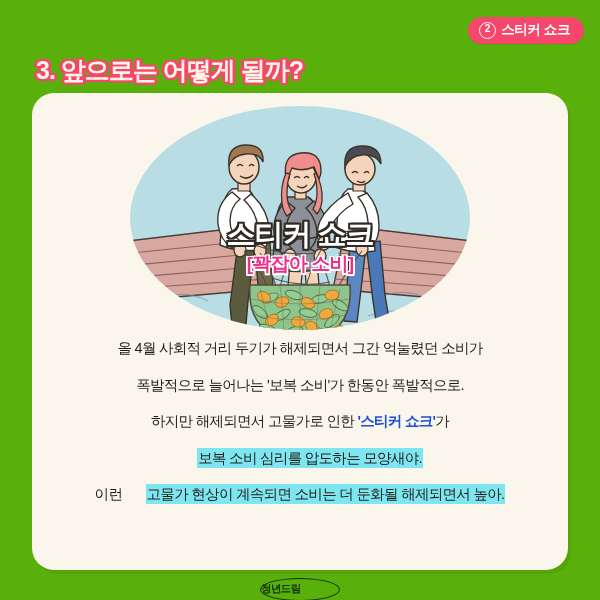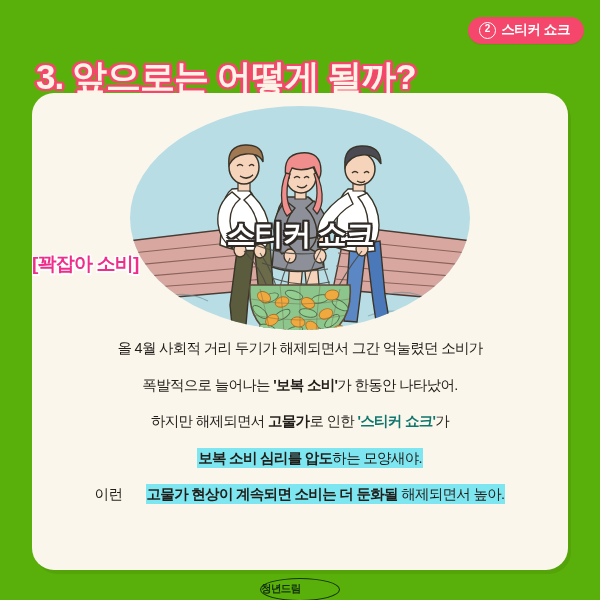--- a/index.html
+++ b/index.html
@@ -53,21 +53,21 @@
     font-weight: bold;
     letter-spacing: -0.4px;
     white-space: nowrap;
   }
 
   
   .headline {
     position: absolute;
     left: 36px;
     top: 54px;
-    font-size: 35px;
+    font-size: 25px;
     font-weight: bold;
     letter-spacing: -1px;
     color: #fdf3e7;
     text-shadow:
       -2px -2px 0 #f4476b,  2px -2px 0 #f4476b,
       -2px  2px 0 #f4476b,  2px  2px 0 #f4476b,
       -2px  0   0 #f4476b,  2px  0   0 #f4476b,
        0   -2px 0 #f4476b,  0    2px 0 #f4476b,
       -3px  0   0 #f4476b,  3px  0   0 #f4476b;
     white-space: nowrap;
@@ -110,21 +110,21 @@
       -2px -2px 0 #2f2a26,  2px -2px 0 #2f2a26,
       -2px  2px 0 #2f2a26,  2px  2px 0 #2f2a26,
       -2px  0   0 #2f2a26,  2px  0   0 #2f2a26,
        0   -2px 0 #2f2a26,  0    2px 0 #2f2a26;
   }
   .net-sub {
     position: absolute;
     left: 0;
     right: 0;
     top: 158px;
-    text-align: left;
+    text-align: center;
     font-size: 19px;
     font-weight: bold;
     letter-spacing: -0.8px;
     color: #ef2d8a;
     text-shadow:
       -1.5px -1.5px 0 #ffffff,  1.5px -1.5px 0 #ffffff,
       -1.5px  1.5px 0 #ffffff,  1.5px  1.5px 0 #ffffff,
       -1.5px  0    0 #ffffff,   1.5px  0    0 #ffffff,
        0    -1.5px 0 #ffffff,   0     1.5px 0 #ffffff;
   }
@@ -139,22 +139,22 @@
   }
   .copy-line {
     font-size: 14.5px;
     color: #211d19;
     letter-spacing: -0.7px;
     line-height: 1;
     margin-bottom: 22px;
     white-space: nowrap;
   }
   .copy-line:last-child { margin-bottom: 0; }
-  .b    { font-weight: bold; }
-  .red  { color: #0f766e; font-weight: bold; }
+  .b    { font-weight: normal; }
+  .red  { color: #1d4ed8; font-weight: bold; }
   .hl   { background: #7ee6f0; padding: 2px 1px; margin-left: 20px; }
 
   
   .footer-logo {
     position: absolute;
     left: 50%;
     transform: translateX(-50%);
     top: 578px;
     width: 78px;
     height: 21px;
@@ -357,21 +357,21 @@
       <div class="net-sub">[꽉잡아 소비]</div>
     </div>
 
     <div class="body-copy">
 
       <div class="copy-line">
         <span>올 4월 사회적 거리 두기가 해제되면서 그간 억눌렸던 소비가</span>
       </div>
 
       <div class="copy-line">
-        <span>폭발적으로 늘어나는 </span><span class="b">'보복 소비'</span><span>가 한동안 나타났어.</span>
+        <span>폭발적으로 늘어나는 </span><span class="b">'보복 소비'</span><span>가 한동안 폭발적으로.</span>
       </div>
 
       <div class="copy-line">
         <span>하지만 해제되면서 </span><span class="b">고물가</span><span>로 인한 </span><span class="red">'스티커 쇼크'</span><span>가</span>
       </div>
 
       <div class="copy-line">
         <span class="hl"><span class="b">보복 소비 심리를 압도</span><span>하는 모양새야.</span></span>
       </div>
 

